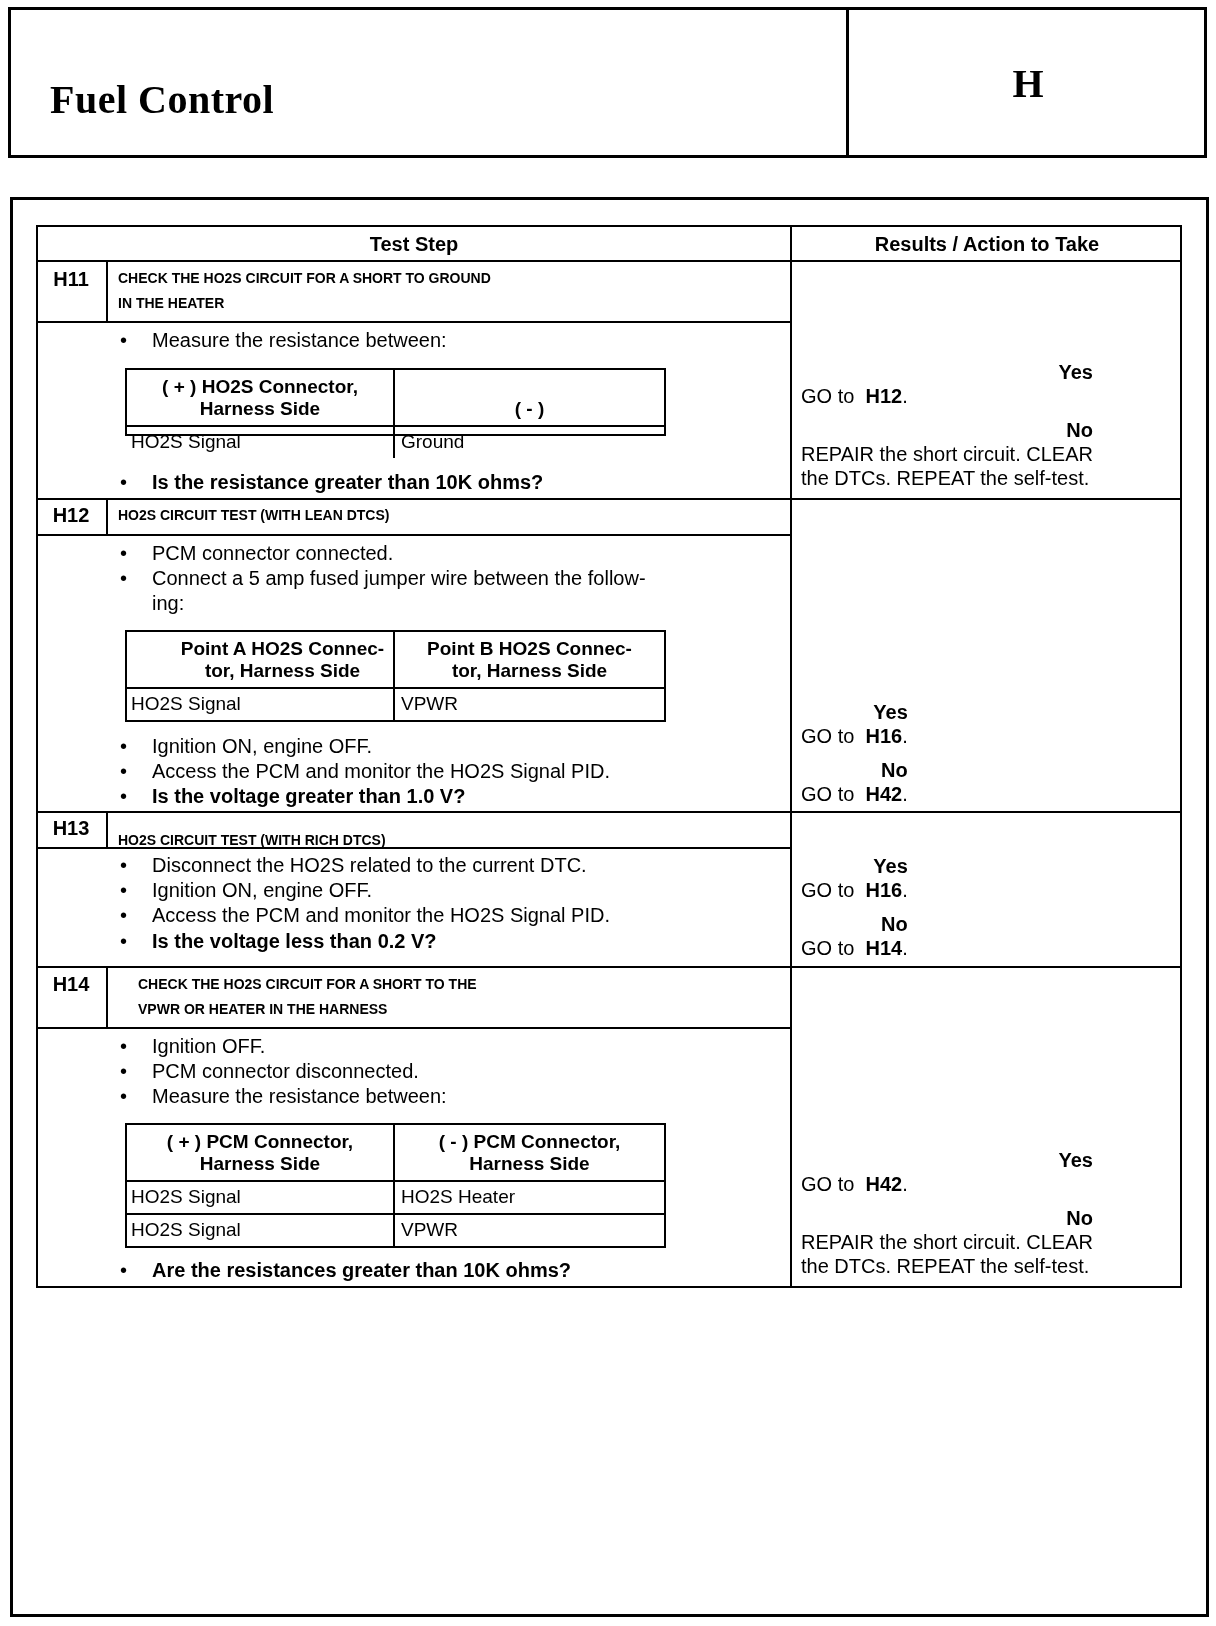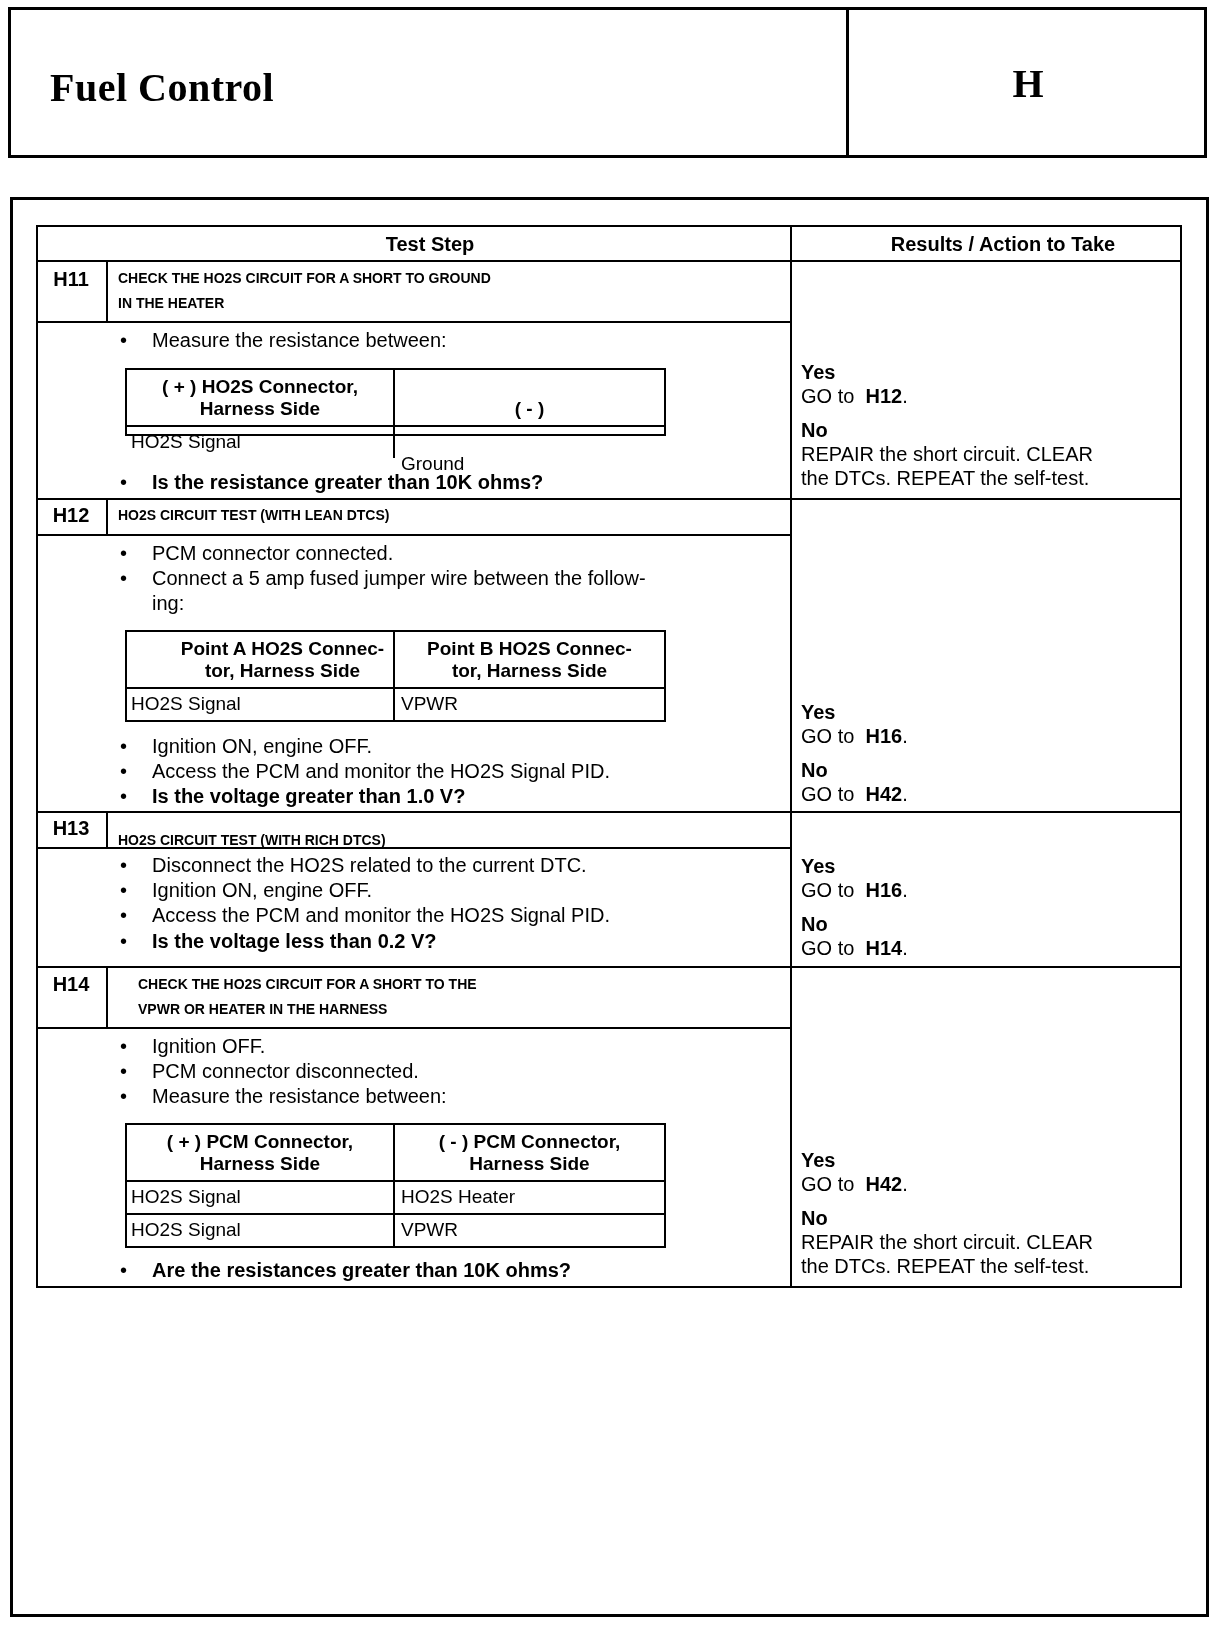--- a/index.html
+++ b/index.html
@@ -1,38 +1,38 @@
 <!DOCTYPE html>
 <html><head>
 <meta charset="utf-8">
 <style>
   html, body { margin: 0; padding: 0; background: #ffffff; }
   body { width: 1216px; height: 1626px; position: relative; overflow: hidden; color: #000; font-family: "Liberation Sans", sans-serif; }
   .abs { position: absolute; }
   .hdr-box { left: 8px; top: 7px; width: 1199px; height: 151px; border: 3px solid #000; box-sizing: border-box; }
   .hdr-div { left: 846px; top: 7px; width: 3px; height: 151px; background: #000; }
-  .hdr-title { left: 50px; top: 64px; font-family: "Liberation Serif", serif; font-weight: bold; font-size: 40px; letter-spacing: 0.5px; }
+  .hdr-title { left: 50px; top: 76px; font-family: "Liberation Serif", serif; font-weight: bold; font-size: 40px; letter-spacing: 0.5px; }
   .hdr-letter { left: 849px; width: 358px; top: 60px; text-align: center; font-family: "Liberation Serif", serif; font-weight: bold; font-size: 40px; }
   .frame { left: 10px; top: 197px; width: 1199px; height: 1420px; border: 3px solid #000; box-sizing: border-box; }
 
   .tbl { left: 36px; top: 225px; width: 1146px; height: 1063px; border: 2px solid #000; box-sizing: border-box; }
   .hline { position: absolute; height: 2px; background: #000; }
   .vline { position: absolute; width: 2px; background: #000; }
-  .colhead { position: absolute; font-weight: bold; font-size: 20px; text-align: center; padding-left: 16px; }
+  .colhead { position: absolute; font-weight: bold; font-size: 20px; text-align: center; }
   .stepid { position: absolute; font-weight: bold; font-size: 20px; width: 66px; text-align: center; }
   .heading { position: absolute; font-weight: bold; font-size: 14px; line-height: 25px; left: 118px; width: 660px; }
   .bul { position: absolute; left: 120px; font-size: 20px; line-height: 25px; }
   .bul .dot { position: absolute; left: 0; top: 0; width: 20px; }
   .bul .txt { position: absolute; left: 32px; white-space: nowrap; }
   .bul.bold .txt { font-weight: bold; }
   .sub { position: absolute; border: 2px solid #000; box-sizing: border-box; }
   .sub .cell { position: absolute; font-size: 19px; line-height: 22px; }
   .sub .h { font-weight: bold; text-align: center; }
   .res { position: absolute; left: 801px; font-size: 20px; line-height: 24px; }
-  .res .lbl { font-weight: bold; }
+  .res .lbl { font-weight: bold; text-align: right; }
   .res .ref { font-weight: bold; }
 </style>
 </head>
 <body>
 
 <div class="abs hdr-box"></div>
 <div class="abs hdr-div"></div>
 <div class="abs hdr-title">Fuel Control</div>
 <div class="abs hdr-letter">H</div>
 
@@ -77,21 +77,21 @@
     <div class="hline" style="left:0; width:537px; top:55px;"></div>
     <div class="cell h" style="left:0; width:266px; top:6px;">
       <div>( + ) HO2S Connector,</div>
       <div>Harness Side</div>
     </div>
     <div class="cell h" style="left:268px; width:269px; top:6px;">
       <div>&nbsp;</div>
       <div>( - )</div>
     </div>
     <div class="cell" style="left:4px; top:61px;">HO2S Signal</div>
-    <div class="cell" style="left:274px; top:61px;margin-top:22px;">Ground</div>
+    <div class="cell" style="left:274px; top:61px;">Ground</div>
   </div>
   <div class="bul bold" style="top:470px;">
     <span class="dot">•</span>
     <span class="txt">Is the resistance greater than 10K ohms?</span>
   </div>
   <div class="res" style="top:360px;">
     <div class="lbl">Yes</div>
     <div><span>GO to</span>&nbsp; <span class="ref">H12</span><span>.</span></div>
     <div class="lbl" style="margin-top:10px;">No</div>
     <div>REPAIR the short circuit. CLEAR</div>

